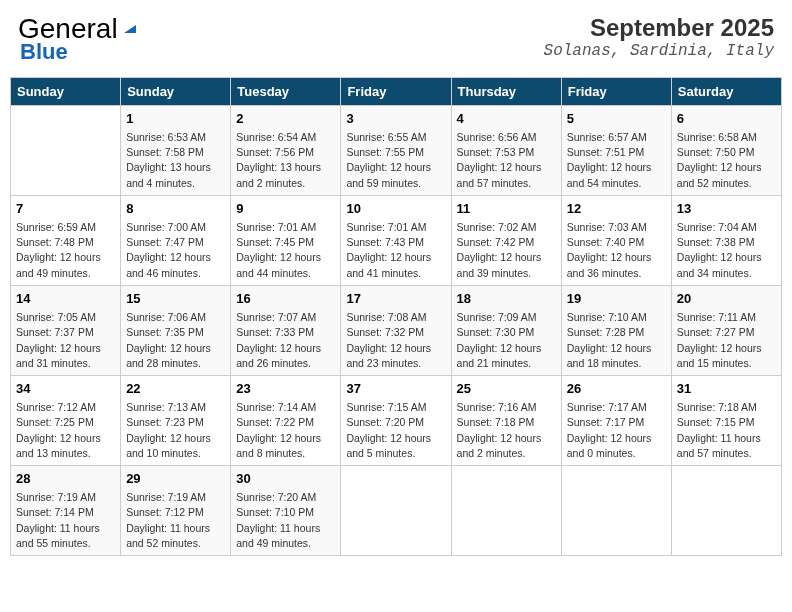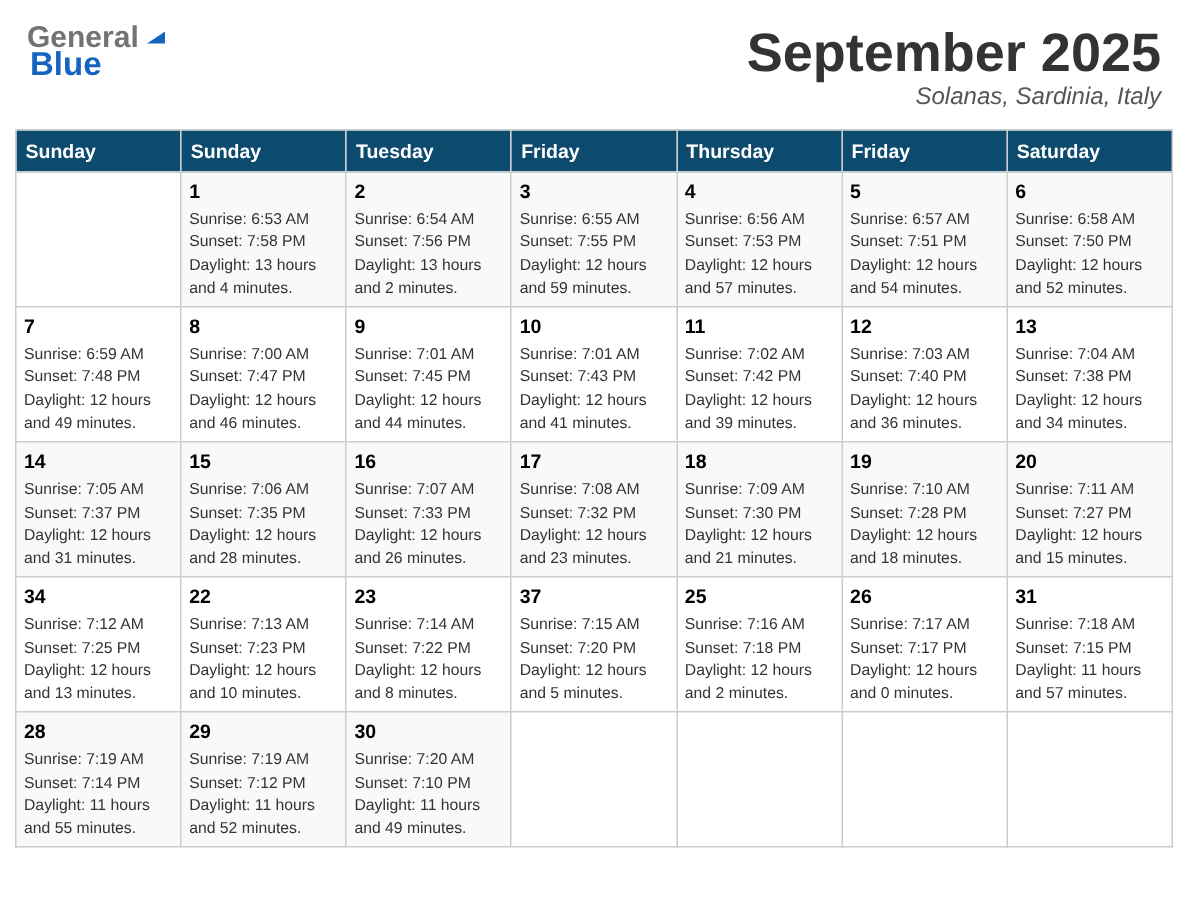--- a/index.html
+++ b/index.html
@@ -16,37 +16,38 @@
       align-items: flex-start;
       margin-bottom: 8px;
       padding: 4px 8px;
     }
     .logo {
       display: flex;
       flex-direction: column;
       align-items: flex-start;
     }
     .logo-text {
-      font-size: 20px;
-      font-weight: bold;
-      color: #737373;
+      font-size: 28px;
+      font-weight: normal;
+      color: #000000;
       line-height: 1.1;
     }
     .title-block {
       text-align: right;
     }
     .month-title {
-      font-size: 36px;
+      font-size: 24px;
       font-weight: bold;
       color: #333;
     }
     .location {
       font-size: 16px;
       color: #555;
       font-style: italic;
+      font-family: Liberation Mono, monospace;
     }
     table {
       width: 100%;
       border-collapse: collapse;
       font-size: 11px;
     }
     thead tr th {
       background-color: #0c4a6e;
       color: #fff;
       text-align: left;

